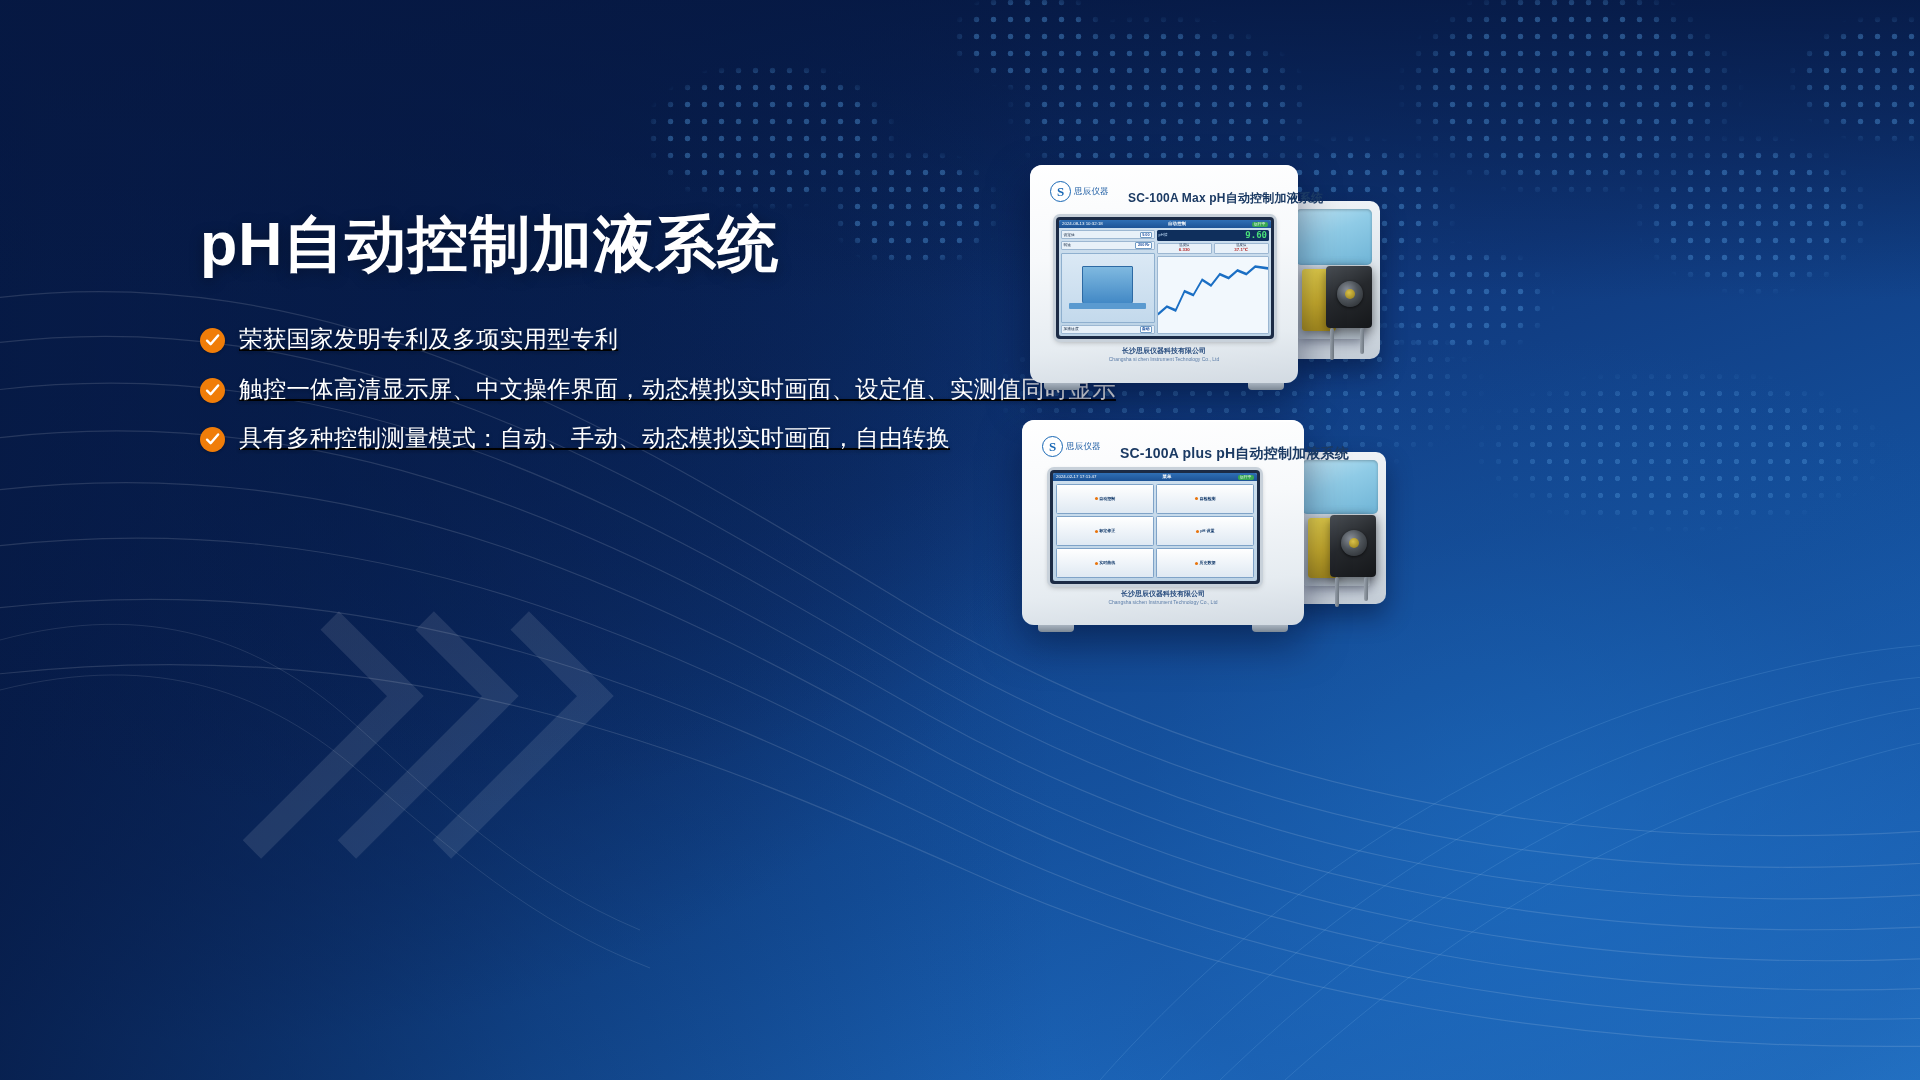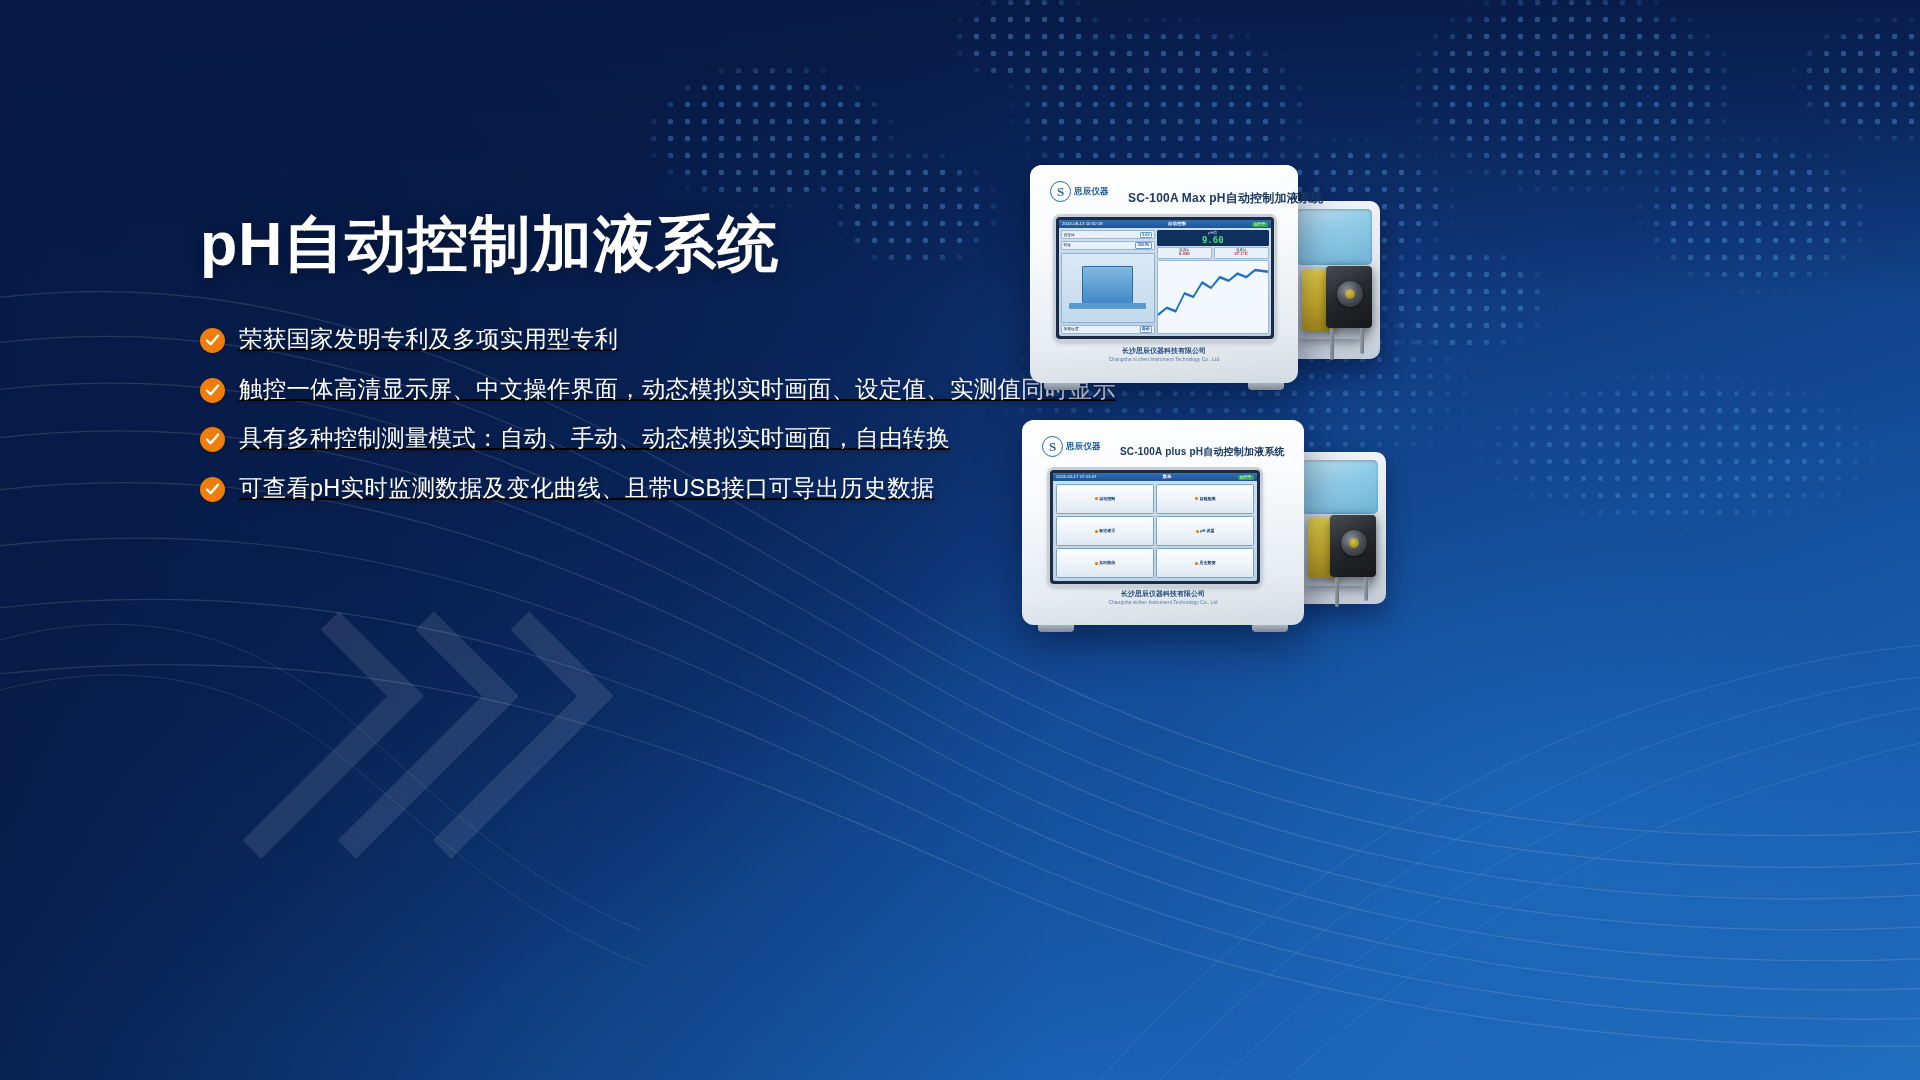--- a/index.html
+++ b/index.html
@@ -177,21 +177,21 @@
     border:0.5px solid #2d6aa4; border-radius:1px 1px 5px 5px;
   }
   .vessel-pipe {
     position:absolute; left:8%; top:72%; width:84%; height:9%;
     background:#5a9ad0; border-radius:1px;
   }
 
   .scr-right { flex:1; display:flex; flex-direction:column; gap:1.5px; }
   .ph-big {
     display:flex; align-items:center; justify-content:space-between;
-    background:#0f2f5c; border-radius:1.5px; padding:1px 2px;flex-direction:column;
+    background:#0f2f5c; border-radius:1.5px; padding:1px 2px;
   }
   .ph-big .k { color:#bcd9f5; font-size:4px; }
   .ph-big .v {
     color:#49e07a; font-weight:bold; font-size:9px;
     font-family:"DejaVu Sans Mono","Liberation Mono",monospace;
     line-height:1;
   }
   .mini-grid { display:flex; gap:1.5px; }
   .mini {
     flex:1; background:#e8f1f9; border:0.4px solid #9cb7d2;
@@ -254,21 +254,21 @@
   .logo-mark { position:absolute; display:flex; align-items:center; gap:3px; }
   .logo-circ {
     border-radius:50%; background:#ffffff;
     border:1.2px solid #1767b5; position:relative; overflow:hidden;
   }
   .logo-s {
     position:absolute; inset:0; display:flex; align-items:center;
     justify-content:center; color:#1767b5; font-weight:bold;
     font-family:"Liberation Serif","DejaVu Serif",serif;
   }
-  .logo-cn { color:#12559f; font-weight:bold; letter-spacing:.2px; }
+  .logo-cn { color:#12559f; font-weight:normal; letter-spacing:.2px; }
 
   .model-text {
     position:absolute; color:#1b3a63; font-weight:bold;
     letter-spacing:.2px; white-space:nowrap;
   }
   .foot-cn {
     position:absolute; text-align:center; color:#2b4f80;
     white-space:nowrap; line-height:1.25;
   }
   .foot-cn .l1 { font-weight:bold; }
@@ -337,28 +337,20 @@
         <span class="bullet-text">触控一体高清显示屏、中文操作界面，动态模拟实时画面、设定值、实测值同时显示</span>
       </li>
       <li class="bullet">
         <span class="check">
           <svg width="15" height="15" viewBox="0 0 16 16">
               <path d="M2.2 8.2 L6 12 L14 2.6" fill="none" stroke="#ffffff" stroke-width="2.6" stroke-linecap="round" stroke-linejoin="round"></path>
             </svg>
         </span>
         <span class="bullet-text">具有多种控制测量模式：自动、手动、动态模拟实时画面，自由转换</span>
       </li>
-      <li class="bullet">
-        <span class="check">
-          <svg width="15" height="15" viewBox="0 0 16 16">
-              <path d="M2.2 8.2 L6 12 L14 2.6" fill="none" stroke="#ffffff" stroke-width="2.6" stroke-linecap="round" stroke-linejoin="round"></path>
-            </svg>
-        </span>
-        <span class="bullet-text">可查看pH实时监测数据及变化曲线、且带USB接口可导出历史数据</span>
-      </li>
     </ul>
   </div>
 
   <div class="device" style="left:1030px; top:165px; width:420px; height:260px;">
 
     <div class="dev-side" style="left:258px; top:36px; width:92px; height:158px;"></div>
     <div class="dev-side-win" style="left:266px; top:44px; width:76px; height:56px;"></div>
 
     <div class="pump-mount" style="left:268px; top:100px; width:66px; height:74px;"></div>
     <div class="pump-yellow" style="left:272px; top:104px; width:34px; height:62px;"></div>
@@ -455,21 +447,21 @@
     <div class="dev-foot" style="left:16px; top:205px; width:36px;"></div>
     <div class="dev-foot" style="left:230px; top:205px; width:36px;"></div>
 
     <div class="logo-mark" style="left:20px; top:16px;">
       <span class="logo-circ" style="width:21px;height:21px;">
         <span class="logo-s" style="font-size:13px;">S</span>
       </span>
       <span class="logo-cn" style="font-size:8.5px;">思辰仪器</span>
     </div>
 
-    <div class="model-text" style="left:98px; top:25px; font-size:10px;">SC-100A plus  pH自动控制加液系统</div>
+    <div class="model-text" style="left:98px; top:25px; font-size:14px;">SC-100A plus  pH自动控制加液系统</div>
 
     <div class="screen" style="left:28px; top:50px; width:210px; height:114px;">
       <div class="screen-inner">
         <div class="scr-top">
           <span>2024-02-17 17:11:47</span>
           <span class="scr-title">菜单</span>
           <span class="scr-pill">运行中</span>
         </div>
         <div class="menu-grid">
           <div class="menu-btn">

